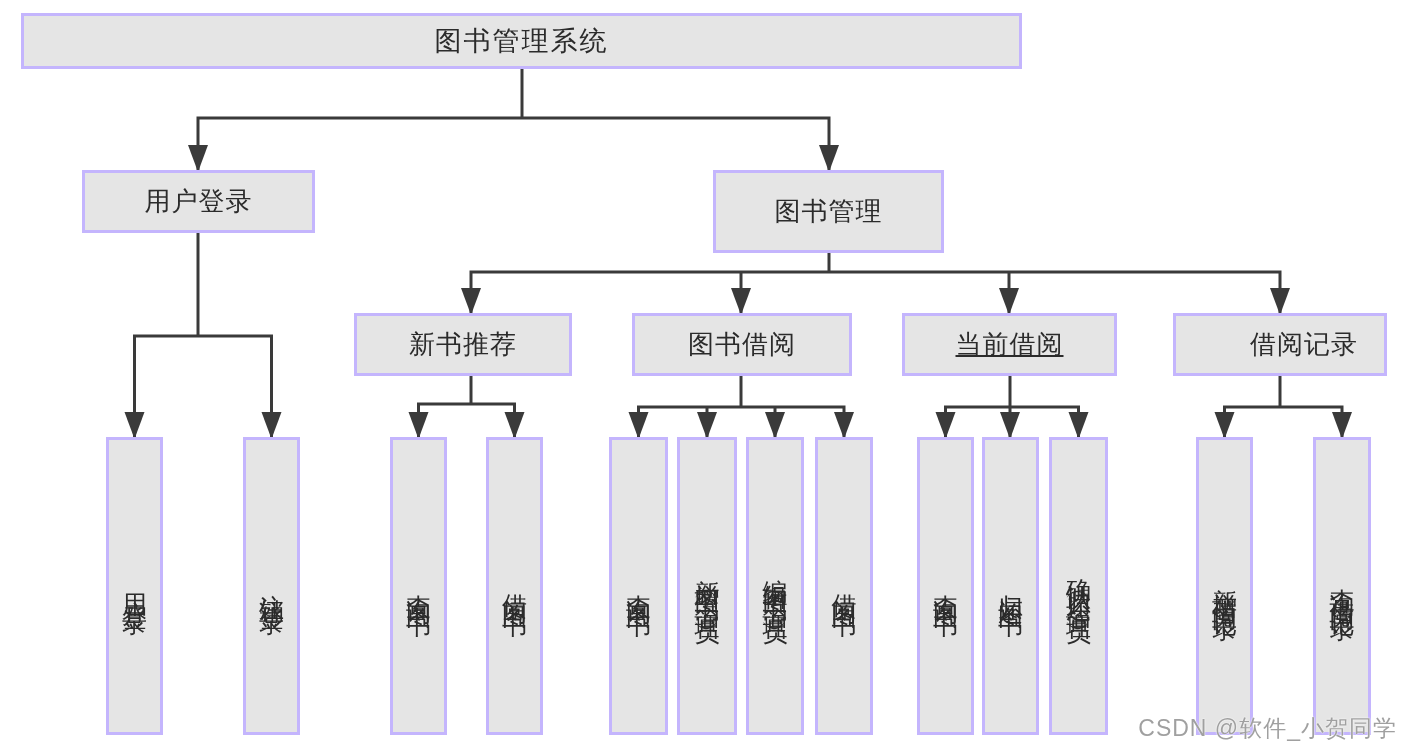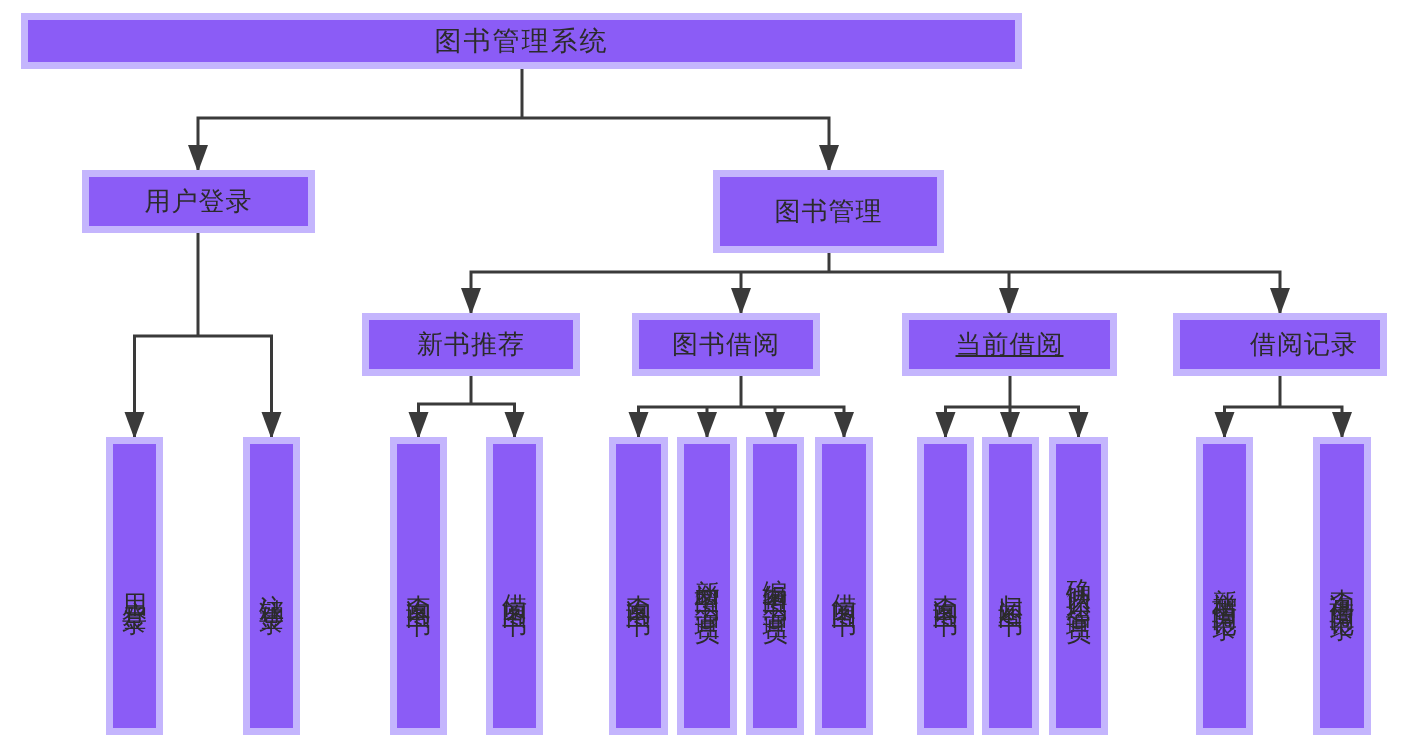--- a/index.html
+++ b/index.html
@@ -4,38 +4,38 @@
 <style>
   html,body{margin:0;padding:0;background:#ffffff;}
   .stage{
     position:relative;width:1405px;height:747px;background:#ffffff;overflow:hidden;
     font-family:"Liberation Sans","DejaVu Sans",sans-serif;color:#2b2b2b;
   }
   svg.wires{position:absolute;left:0;top:0;width:1405px;height:747px;}
   svg.wires path{stroke:#3a3a3a;stroke-width:3;fill:none;}
   svg.wires polygon{fill:#3a3a3a;stroke:none;}
   .node{
-    position:absolute;box-sizing:border-box;background:#8b5cf6;border:7px solid #c4b5fd;
+    position:absolute;box-sizing:border-box;background:#e5e5e5;border:3px solid #c4b5fd;
     display:flex;align-items:center;justify-content:center;text-align:center;
     white-space:nowrap;
   }
   .h{font-size:26px;letter-spacing:1px;}
   .root{font-size:27px;letter-spacing:2px;}
   .v{
     writing-mode:vertical-rl;text-orientation:mixed;
     font-size:25px;letter-spacing:6px;line-height:1;
   }
   
   .n-root{left:21px;top:13px;width:1001px;height:56px;}
   
   .n-user-login{left:82px;top:170px;width:233px;height:63px;}
   .n-book-mgmt{left:713px;top:170px;width:231px;height:83px;}
   
-  .n-new-book-rec{left:362px;top:313px;width:218px;height:63px;}
-  .n-book-borrow{left:632px;top:313px;width:188px;height:63px;}
+  .n-new-book-rec{left:354px;top:313px;width:218px;height:63px;}
+  .n-book-borrow{left:632px;top:313px;width:220px;height:63px;}
   .n-current-borrow{left:902px;top:313px;width:215px;height:63px;text-decoration:underline;}
   .n-borrow-records{left:1173px;top:313px;width:214px;height:63px;padding-left:48px;}
   
   .leaf{top:437px;height:298px;}
   .n-login-user{left:106px;width:57px;}
   .n-login-logout{left:243px;width:57px;}
   .n-rec-query{left:390px;width:57px;}
   .n-rec-borrow{left:486px;width:57px;}
   .n-bb-query{left:609px;width:59px;}
   .n-bb-add{left:677px;width:60px;}
@@ -121,13 +121,14 @@
   <div class="node v leaf n-bb-query">查询图书</div>
   <div class="node v leaf n-bb-add">新增图书（管理员）</div>
   <div class="node v leaf n-bb-edit">编辑图书（管理员）</div>
   <div class="node v leaf n-bb-borrow">借阅图书</div>
   <div class="node v leaf n-cb-query">查询图书</div>
   <div class="node v leaf n-cb-return">归还图书</div>
   <div class="node v leaf n-cb-confirm">确认归还（管理员）</div>
   <div class="node v leaf n-br-add">新增借阅记录</div>
   <div class="node v leaf n-br-query">查询借阅记录</div>
 
+  <div class="watermark">CSDN @软件_小贺同学</div>
 </div>
 
 </body></html>

